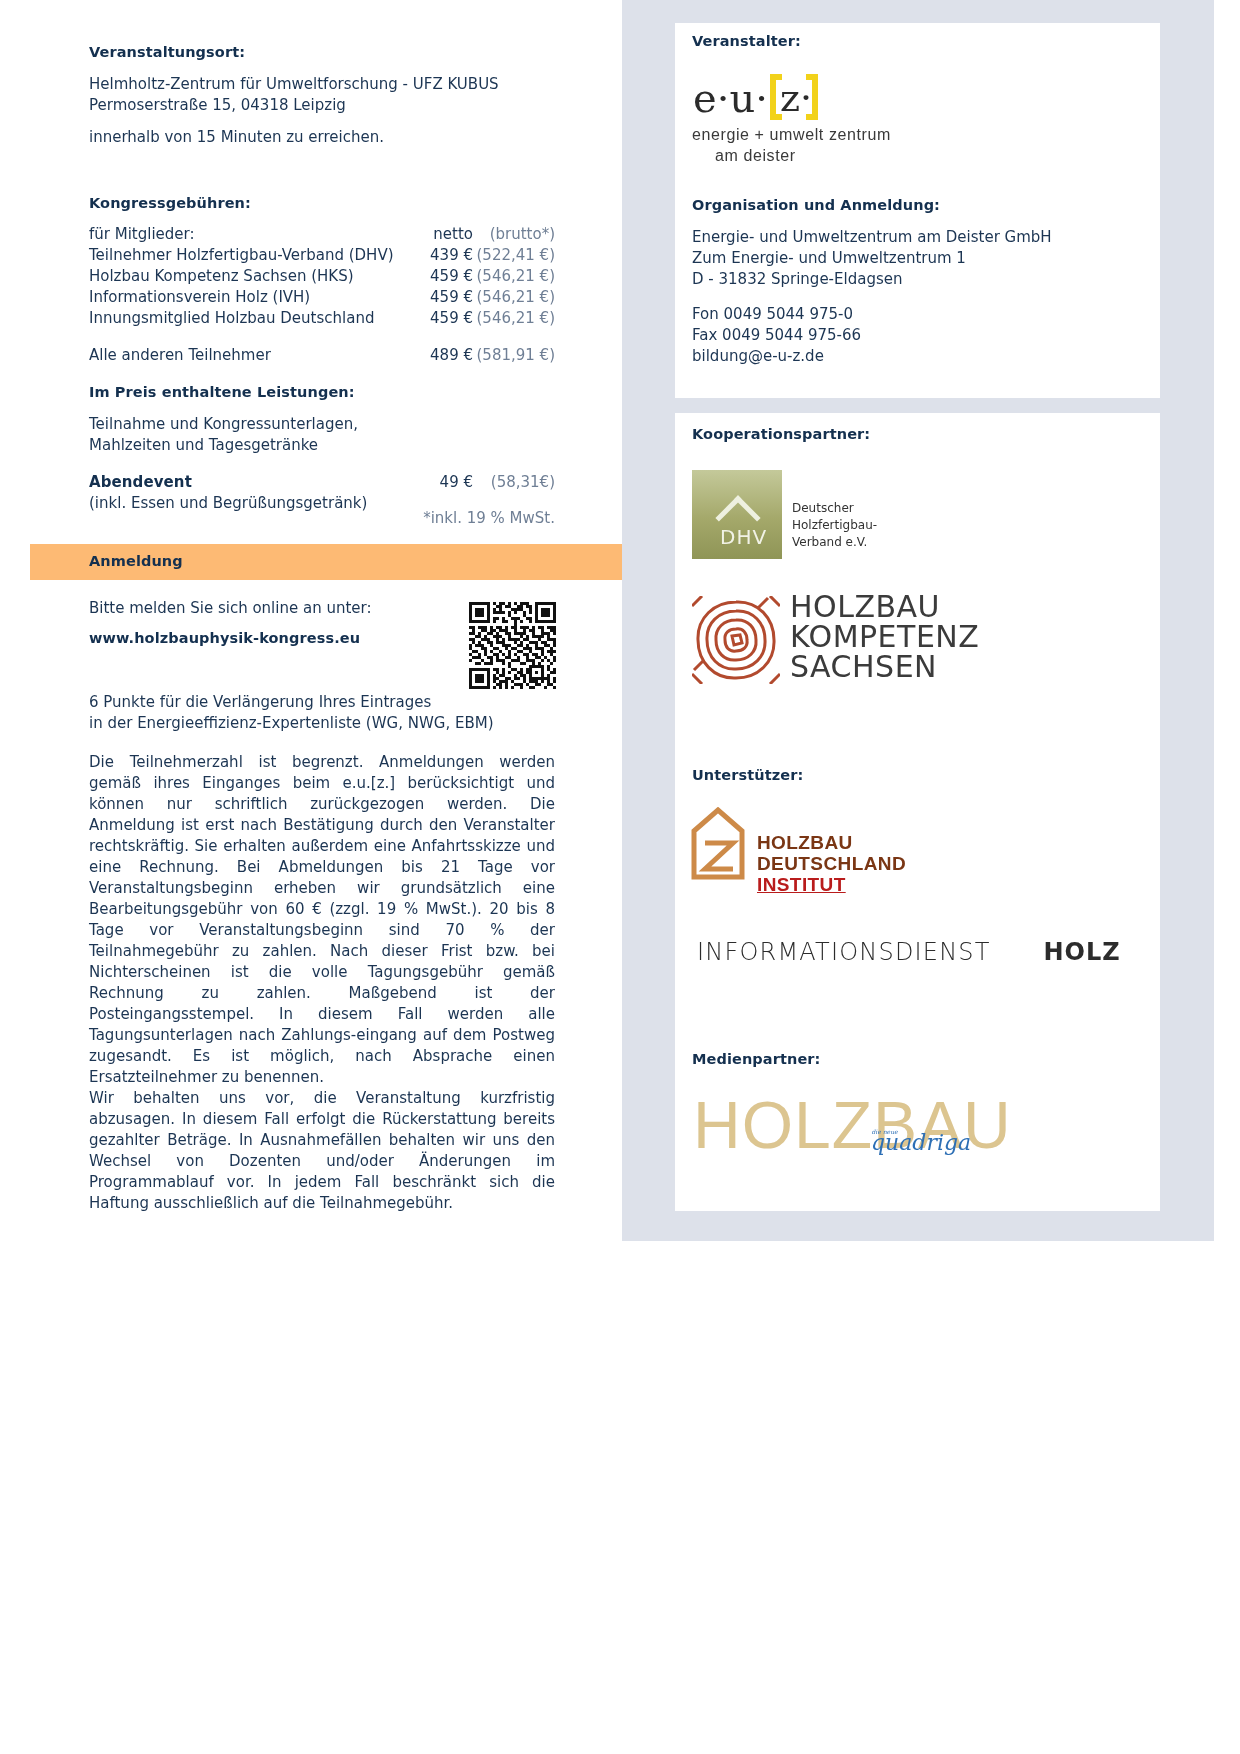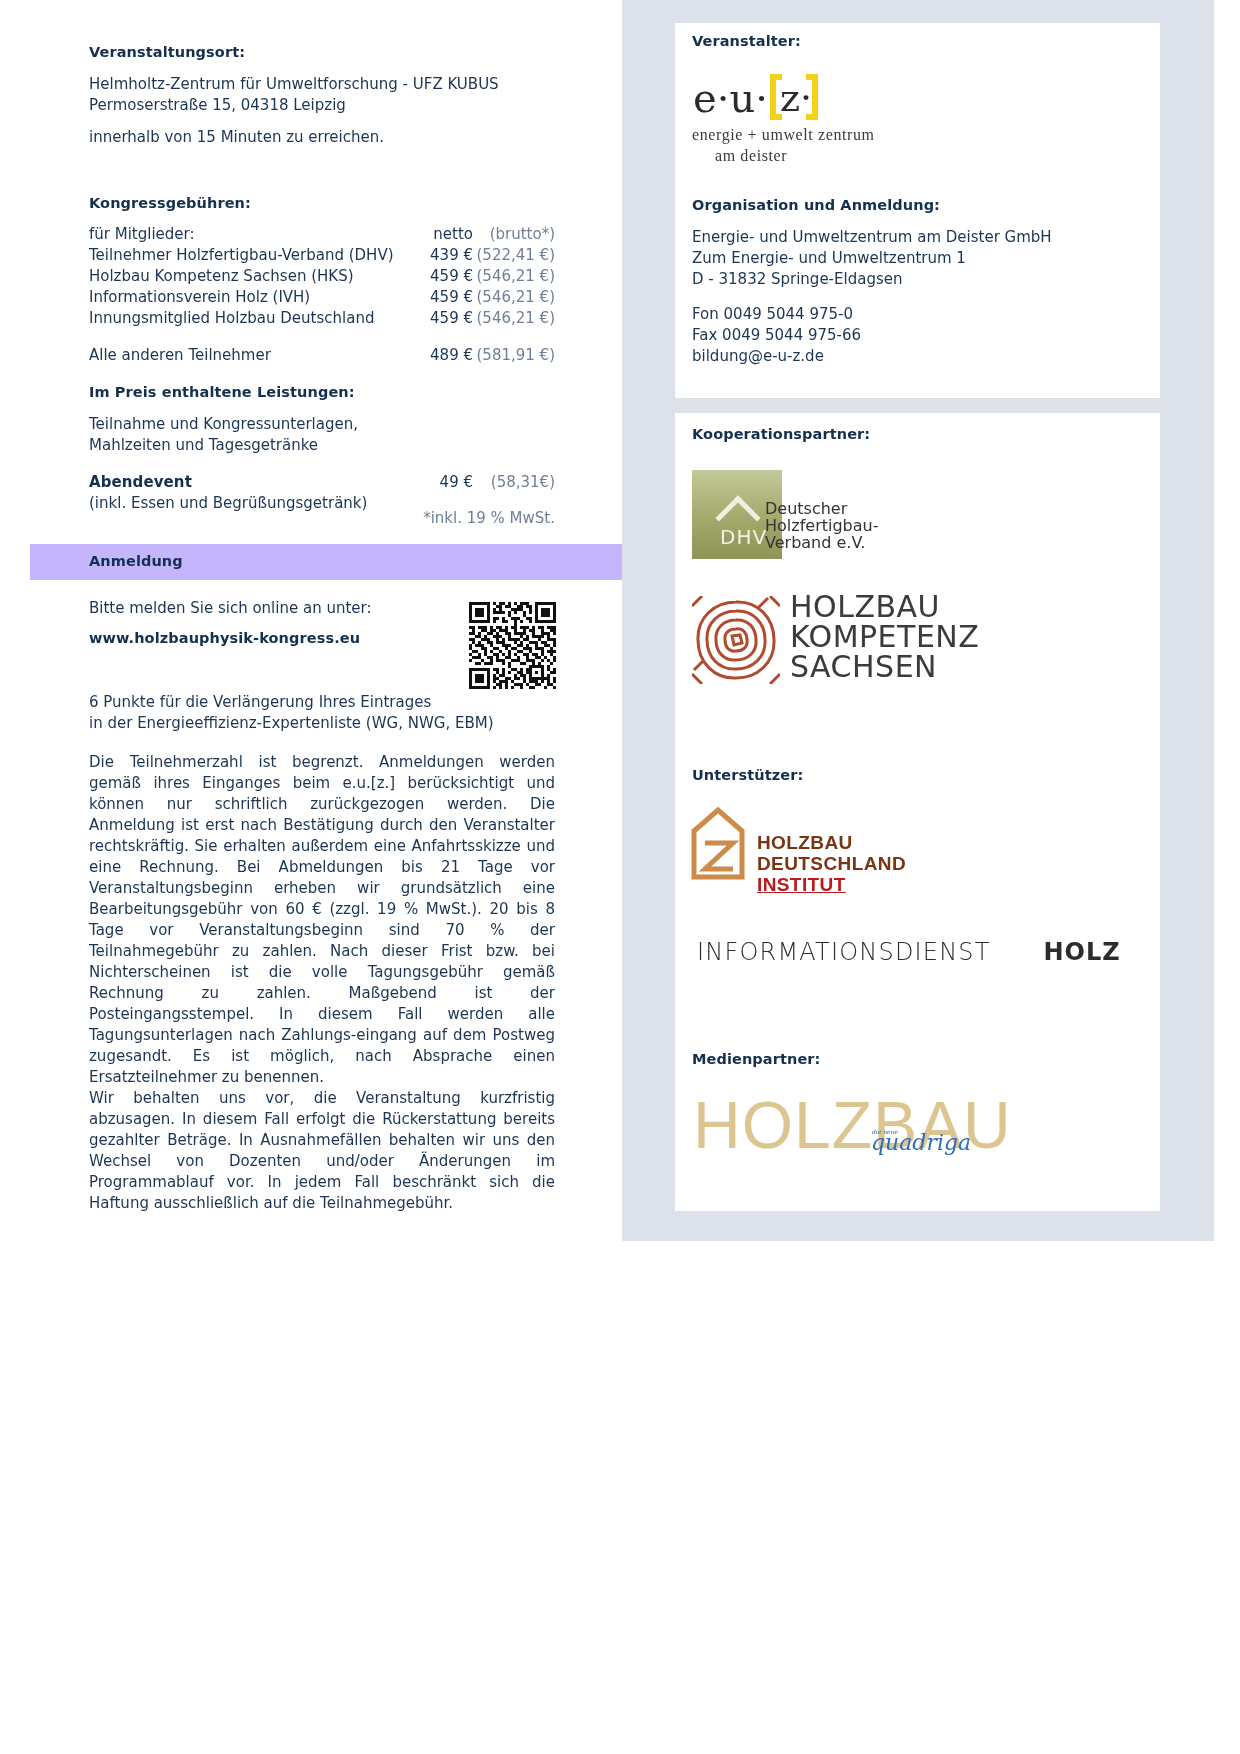--- a/index.html
+++ b/index.html
@@ -15,40 +15,40 @@
   .muted { color: #6f7f95; }
 
   .abs { position: absolute; }
 
   
   .fee-row { position: absolute; left: 89px; width: 466px; height: 21px; font-size: 15px; line-height: 21px; }
   .fee-row .lbl { position: absolute; left: 0; top: 0; white-space: nowrap; }
   .fee-row .net { position: absolute; right: 82px; top: 0; text-align: right; white-space: nowrap; }
   .fee-row .gross { position: absolute; right: 0; top: 0; text-align: right; color: #6f7f95; white-space: nowrap; }
 
-  .anm-bar { position: absolute; left: 30px; top: 544px; width: 592px; height: 36px; background: #c4b5fd; }
+  .anm-bar { position: absolute; left: 30px; top: 544px; width: 592px; height: 36px; background: #fdba74; }
   .anm-bar span { position: absolute; left: 59px; top: 9px; }
 
   .terms { position: absolute; left: 89px; top: 752px; width: 466px; font-size: 15px; line-height: 21px; text-align: justify; color: #1c3553; }
   .terms p { margin: 0; }
 
   .qr { position: absolute; left: 469px; top: 602px; width: 87px; height: 87px; }
 
   
   .euz-mark { position: absolute; left: 693px; top: 74px; height: 48px; font-family: "DejaVu Serif", serif; font-size: 40px; color: #2b2b2b; line-height: 48px; white-space: nowrap; }
   .euz-bracket { display: inline-block; position: relative; border: 6px solid #f2d21a; border-left-width: 6px; border-right-width: 6px; width: 48px; height: 46px; vertical-align: top; margin-left: 2px; }
   .euz-bracket::before { content: ""; position: absolute; left: 6px; right: 6px; top: -6px; height: 6px; background: #fff; }
   .euz-bracket::after { content: ""; position: absolute; left: 6px; right: 6px; bottom: -6px; height: 6px; background: #fff; }
   .euz-bracket span { position: absolute; left: 4px; top: -6px; font-size: 38px; }
-  .euz-sub { position: absolute; left: 692px; font-family: Liberation Serif, serif; font-size: 16px; color: #3a3a3a; letter-spacing: 0.6px; white-space: nowrap; }
+  .euz-sub { position: absolute; left: 692px; font-family: Liberation Sans, sans-serif; font-size: 16px; color: #3a3a3a; letter-spacing: 0.6px; white-space: nowrap; }
 
   .dhv-box { position: absolute; left: 692px; top: 470px; width: 90px; height: 89px; background: linear-gradient(180deg, #c4c99a 0%, #a4a86a 55%, #8f9556 100%); }
   .dhv-box .roof { position: absolute; left: 30px; top: 32px; width: 32px; height: 32px; border-left: 5px solid #eef0e0; border-top: 5px solid #eef0e0; transform: rotate(45deg); transform-origin: center; }
   .dhv-box .dhv-txt { position: absolute; left: 28px; top: 55px; font-family: "DejaVu Sans", sans-serif; font-size: 20px; color: #f1f2e6; letter-spacing: 1px; }
-  .dhv-name { position: absolute; left: 765px; top: 500px; font-size: 16px; line-height: 17px; color: #333; }
+  .dhv-name { position: absolute; left: 792px; top: 500px; font-size: 12px; line-height: 17px; color: #333; }
 
   .hks-rings { position: absolute; left: 692px; top: 596px; width: 88px; height: 88px; }
   .hks-text { position: absolute; left: 790px; top: 592px; font-family: "DejaVu Sans", sans-serif; font-size: 30px; line-height: 30px; color: #3b3b3b; letter-spacing: 0.5px; }
 
   .hdi-icon { position: absolute; left: 691px; top: 807px; width: 54px; height: 74px; }
   .hdi-text { position: absolute; left: 757px; top: 832px; font-family: "Liberation Sans", sans-serif; font-weight: bold; font-size: 19px; line-height: 21px; letter-spacing: 0.4px; }
   .hdi-text .l1, .hdi-text .l2 { color: #7a3614; display: block; }
   .hdi-text .l3 { color: #b91c1c; display: block; text-decoration: underline; }
 
   .idh { position: absolute; left: 697px; top: 938px; font-family: "DejaVu Sans", sans-serif; font-size: 24px; color: #2c2c2c; letter-spacing: 1.2px; white-space: nowrap; font-weight: 300; }

